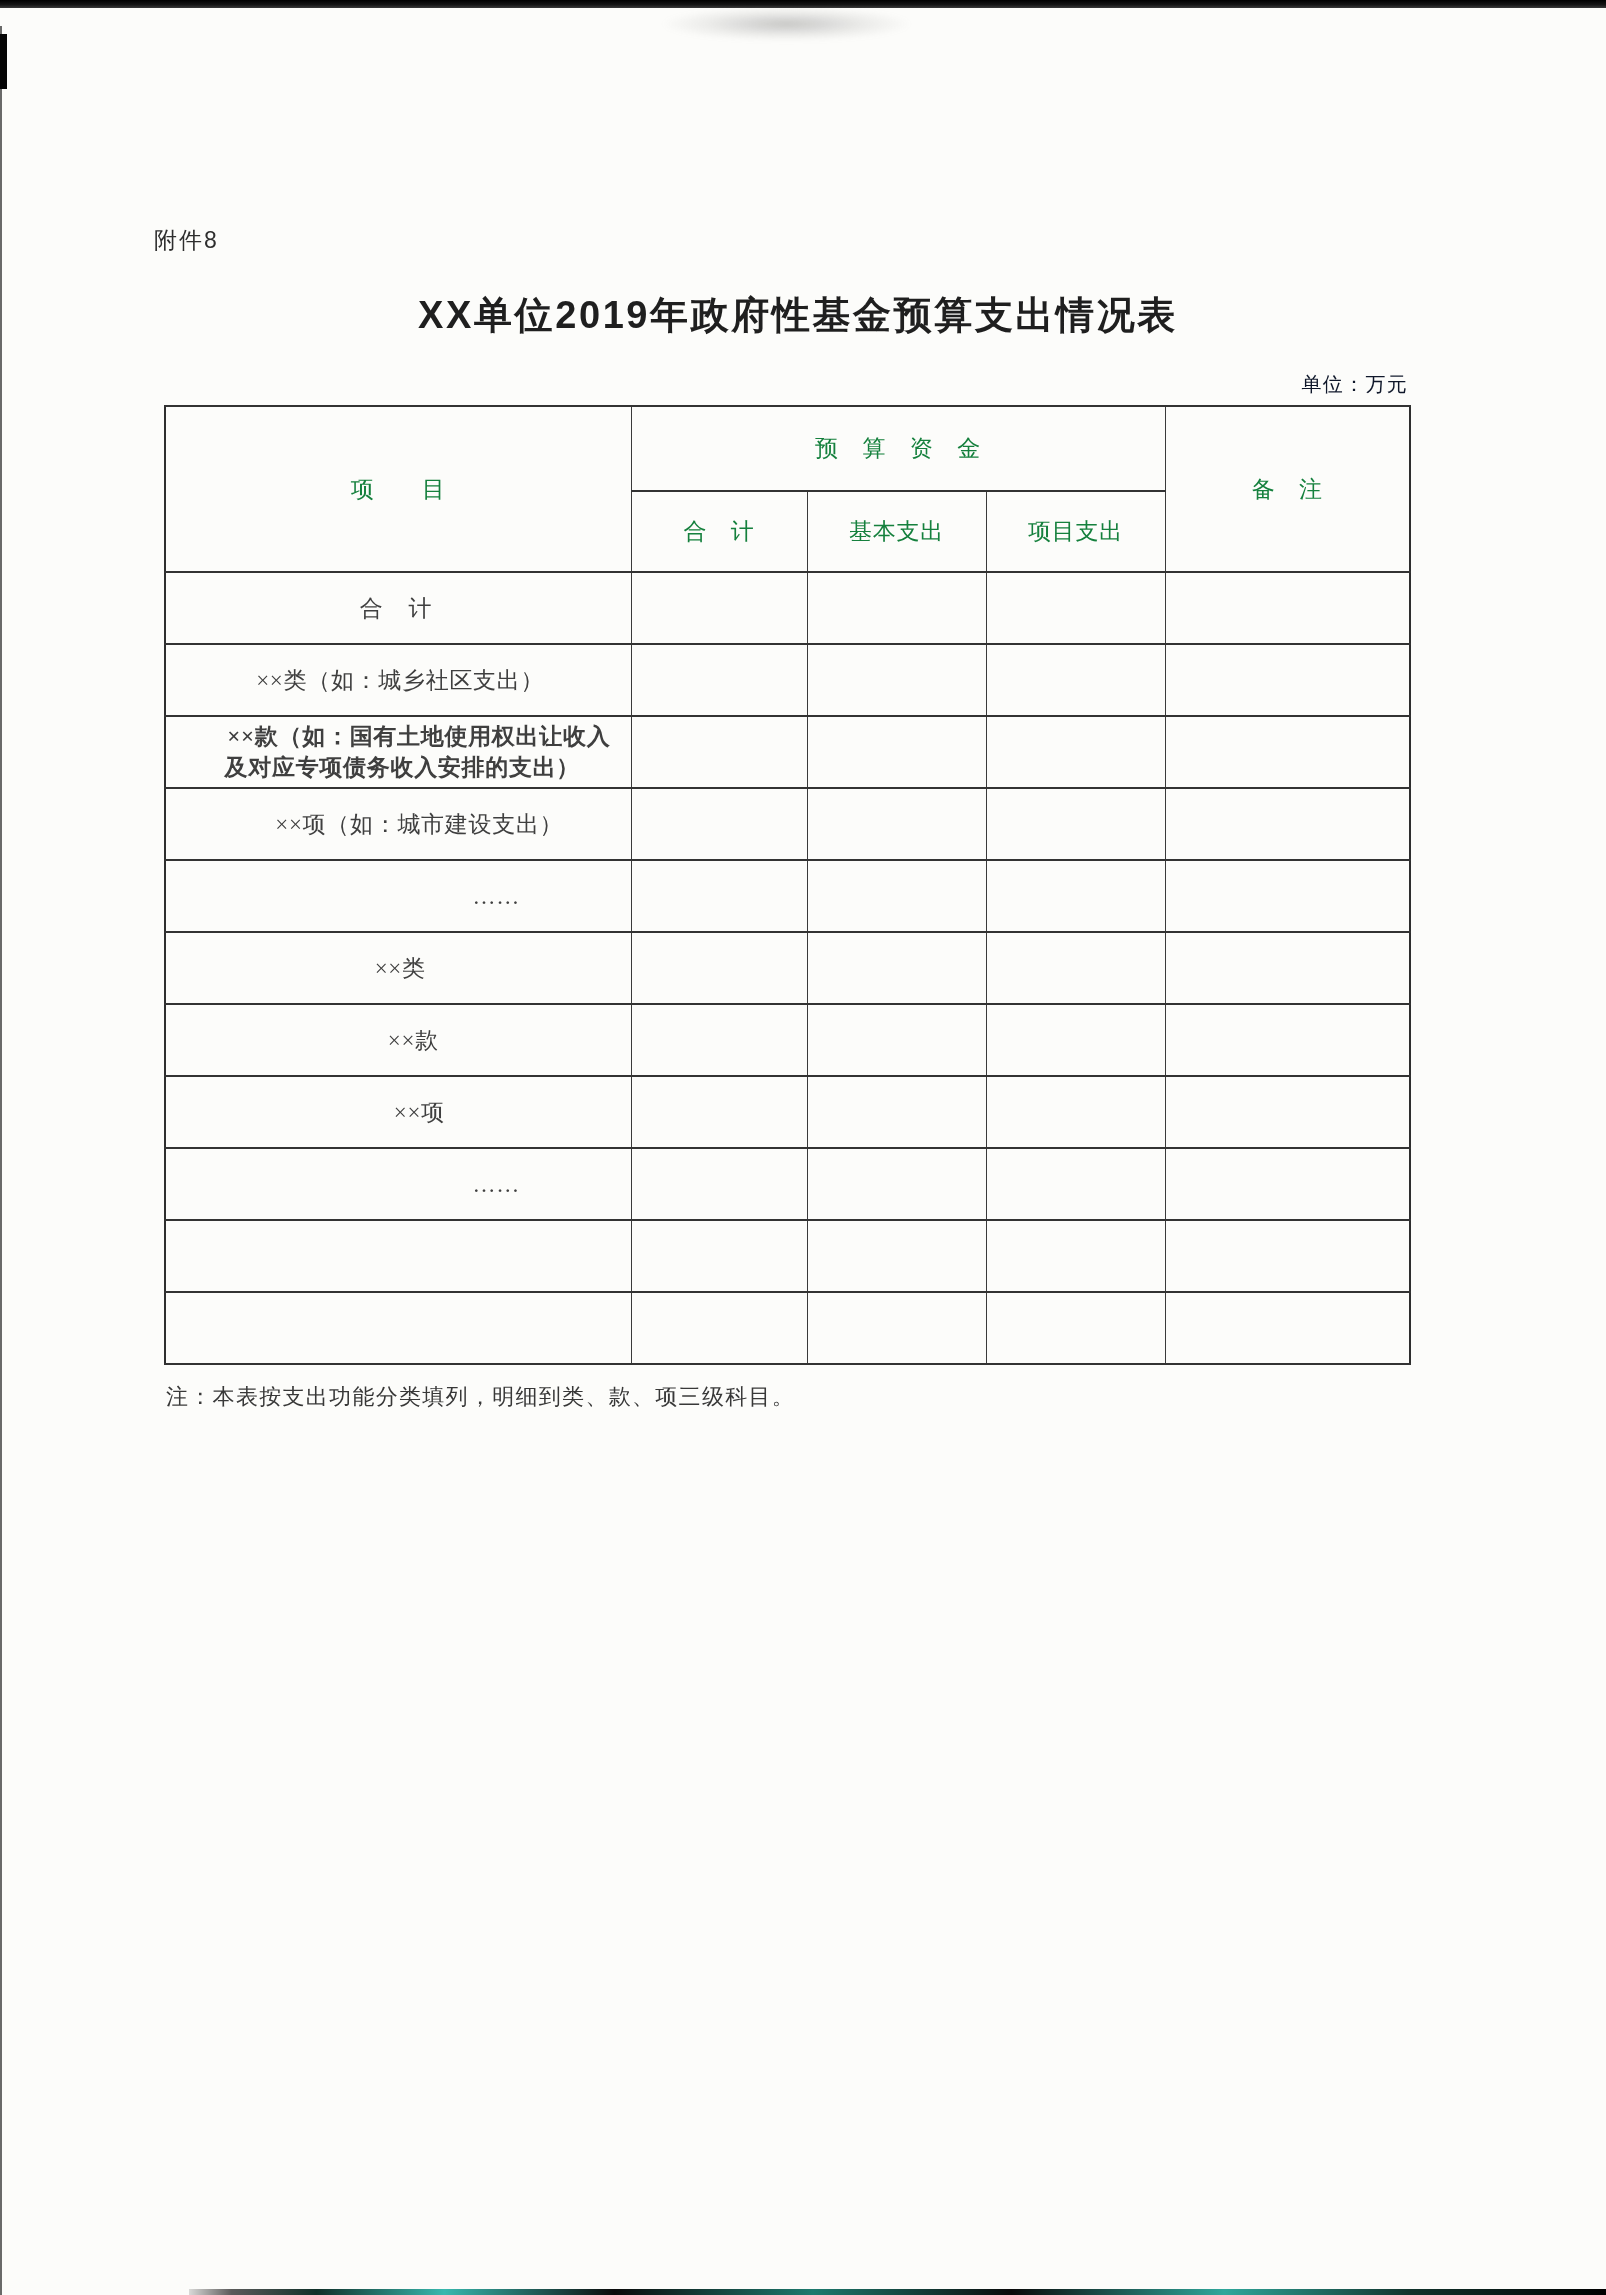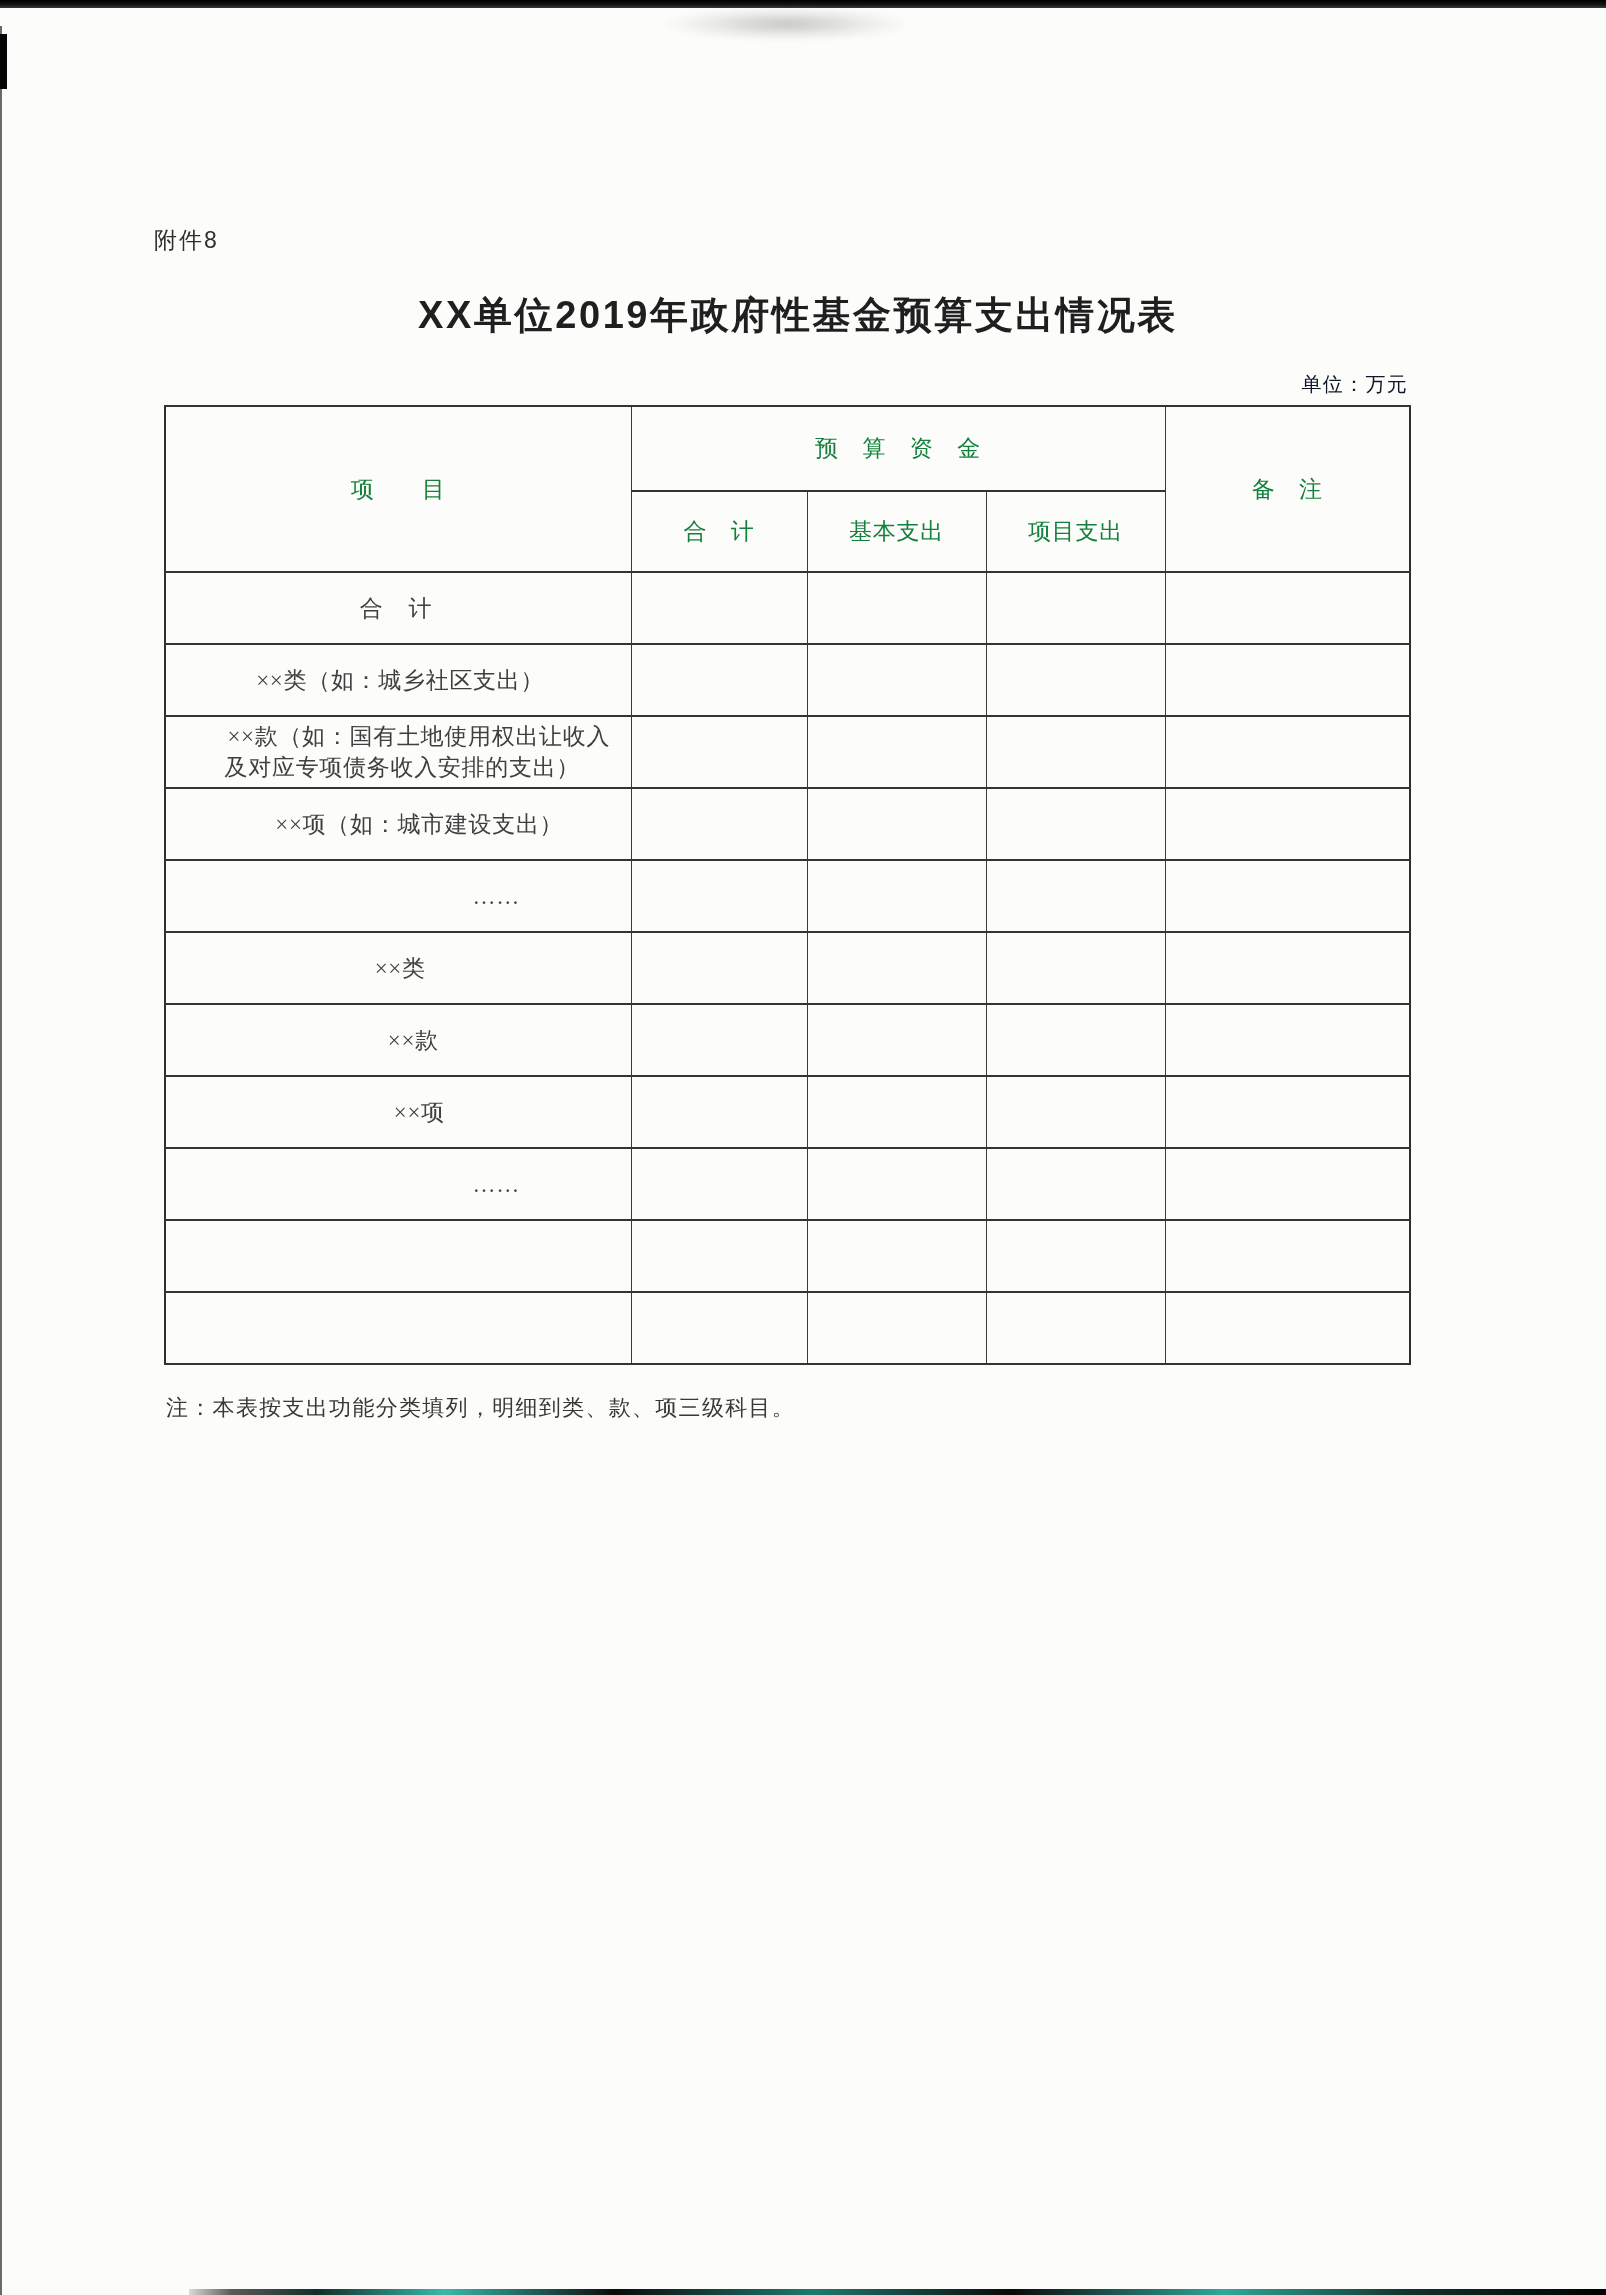--- a/index.html
+++ b/index.html
@@ -50,21 +50,21 @@
     font-family: "Liberation Sans", sans-serif;
     font-size: 38px; font-weight: 600; letter-spacing: 2.6px; color: #1f1f1f;
   }
   .unit {
     position: absolute; left: 164px; top: 371px; width: 1244px;
     text-align: right;
     font-size: 20px; letter-spacing: 1.3px; color: #0f172a;
   }
   .note {
     position: absolute; left: 166px; top: 1382px; width: 1275px;
-    font-size: 22px; letter-spacing: 1.3px; color: #383838; margin-top: 11px;
+    font-size: 22px; letter-spacing: 1.3px; color: #383838;
   }
   
   .budget-table {
     position: absolute; left: 164px; top: 405px; width: 1244px;
     border-collapse: collapse; table-layout: fixed;
     border: 2px solid #2e2e2e;
   }
   .budget-table th, .budget-table td {
     border-left: 1.3px solid #3a3a3a;
     border-right: 1.3px solid #3a3a3a;
@@ -83,21 +83,21 @@
   td.label {
     font-size: 23px; line-height: 31px; color: #3f3f3f;
     vertical-align: middle; text-align: center;
     padding-left: 7.8px; padding-right: 3.9px; letter-spacing: 0.7px;
   }
   td.al-center { text-align: center; padding-left: 0; letter-spacing: 1.3px; }
   td.lv0 { padding-left: 7.8px; }
   td.lv1 { padding-left: 34px; }
   td.lv2 { padding-left: 46px; }
   td.lv-dots { padding-left: 200px; }
-  td.hang { padding-left: 12px; text-indent: 33px; white-space: pre-line; }
+  td.hang { padding-left: 12px; text-indent: 33px; white-space: pre-line; font-weight: bold; }
 </style>
 </head>
 <body>
 
 <div id="page">
 
   <div class="top-strip"></div>
   <div class="top-smudge"></div>
   <div class="left-line"></div>
   <div class="left-bar"></div>

